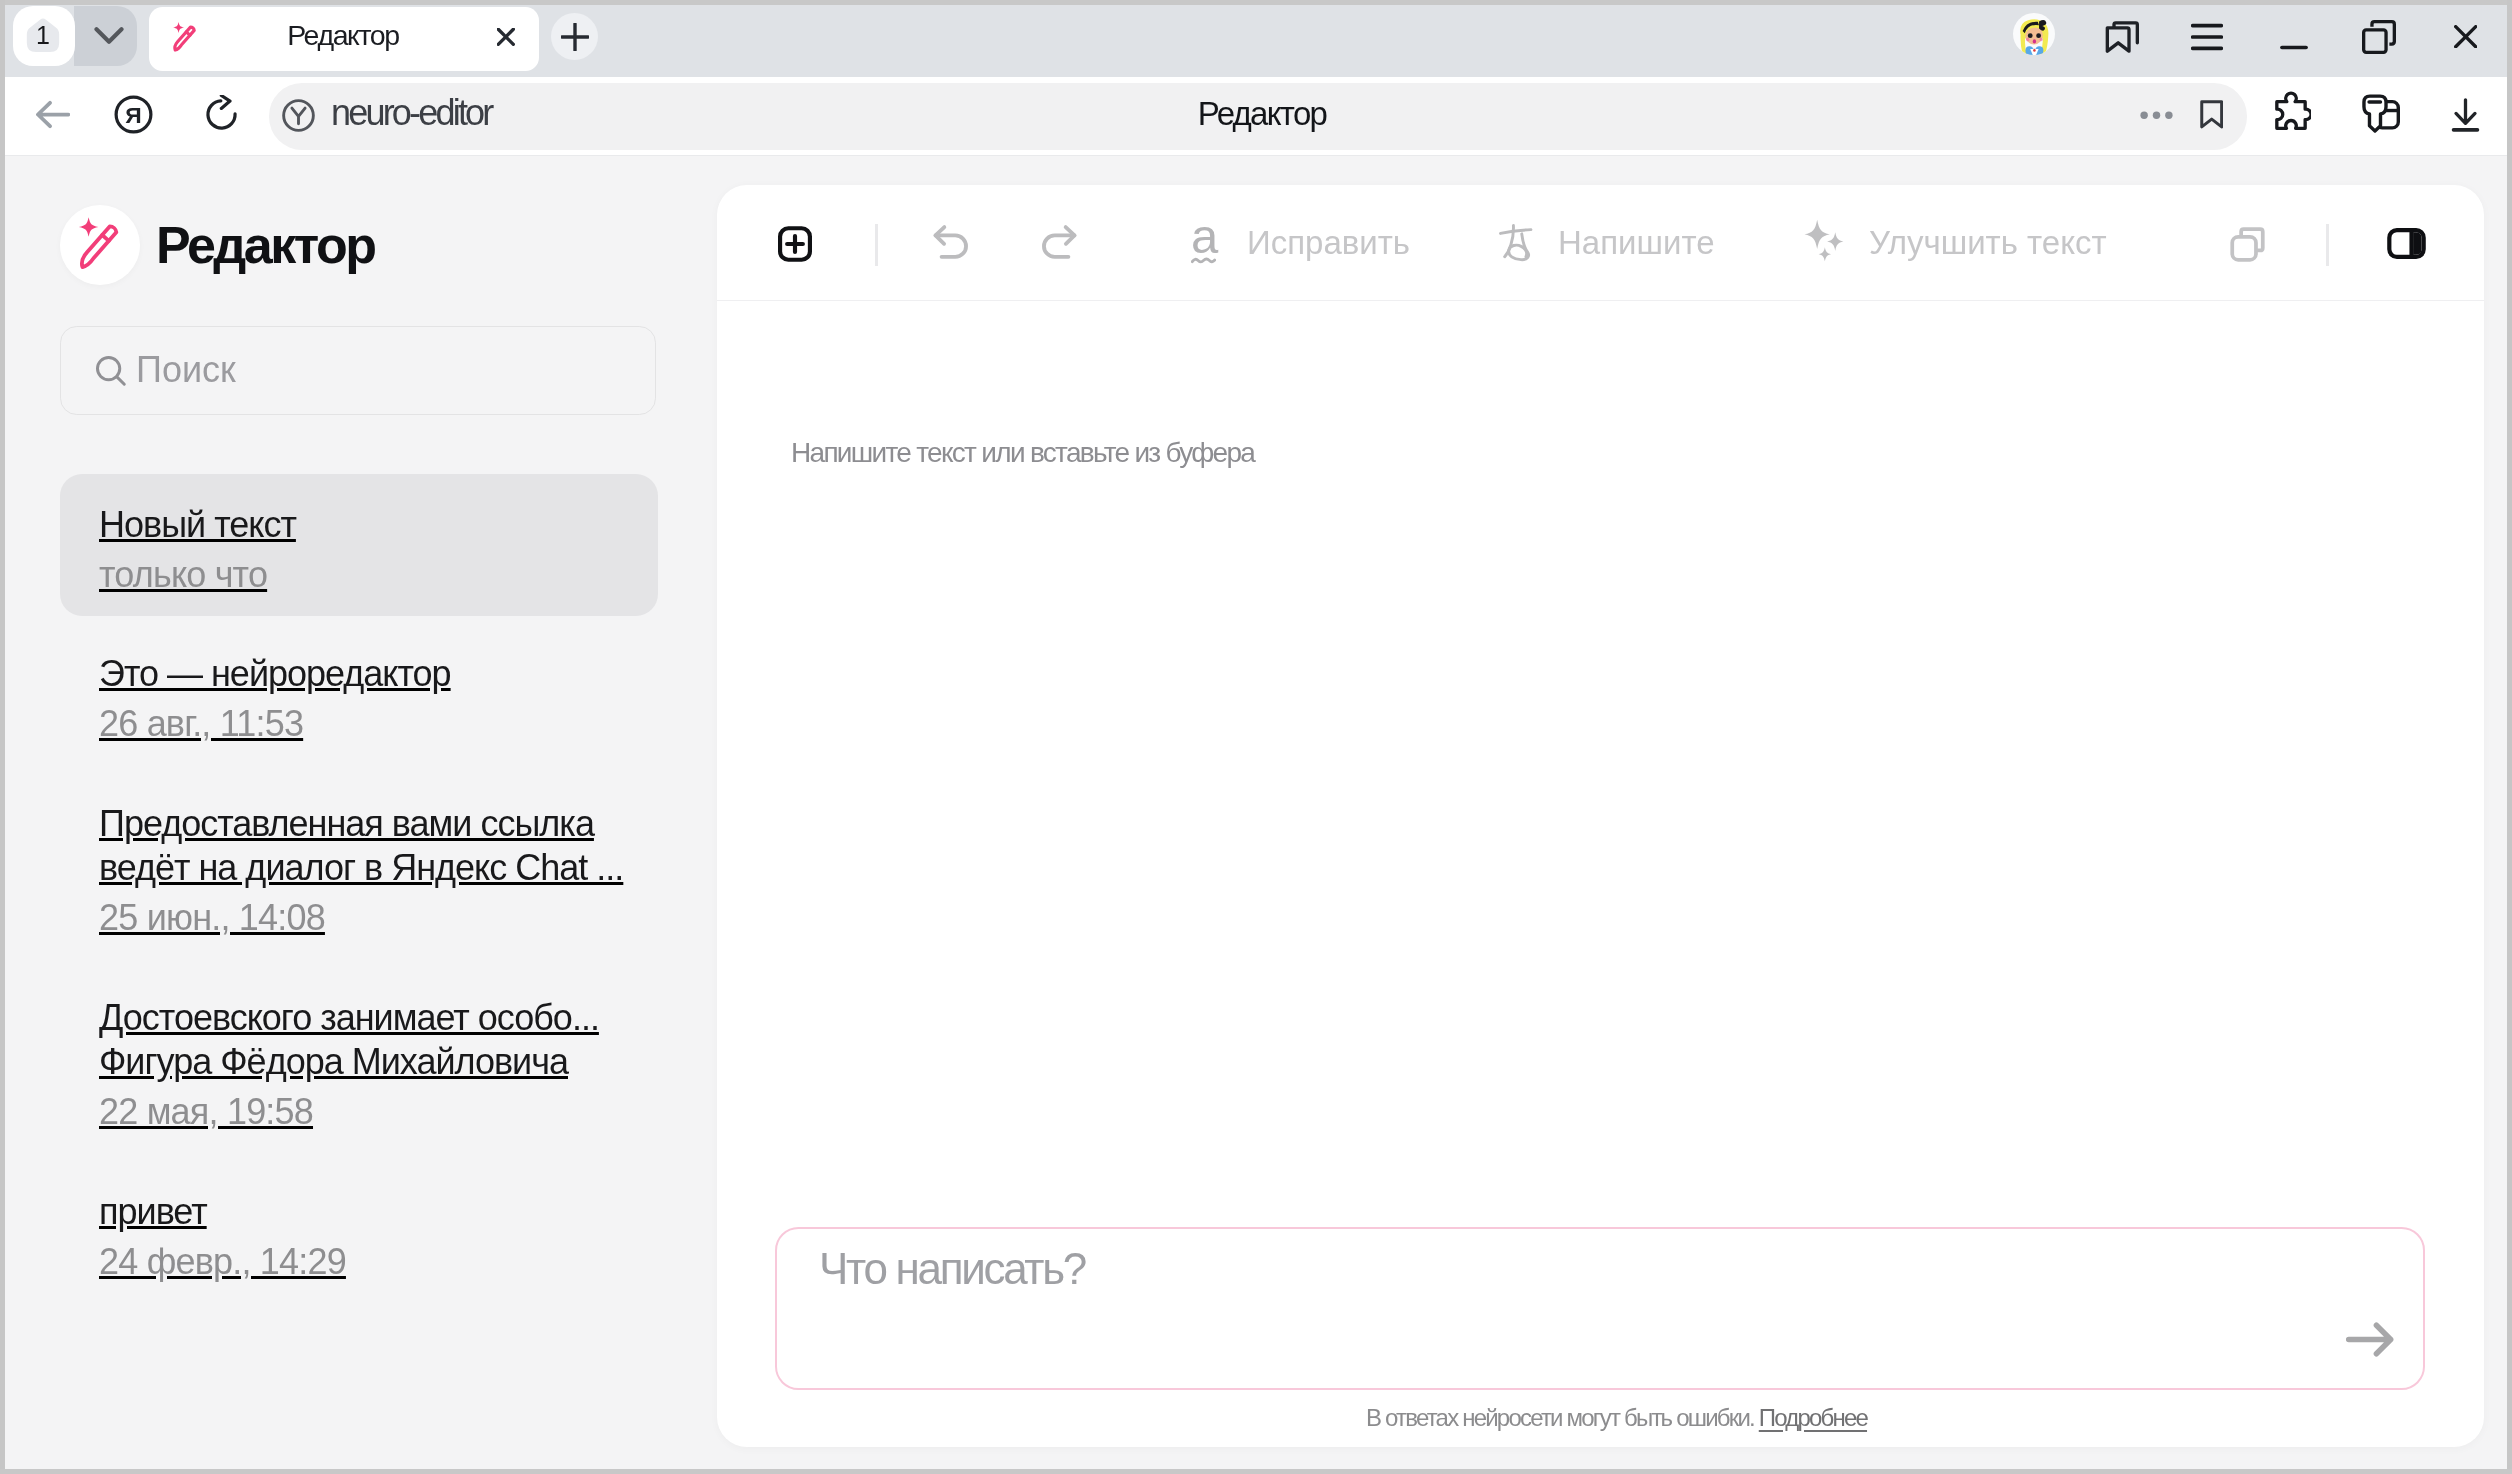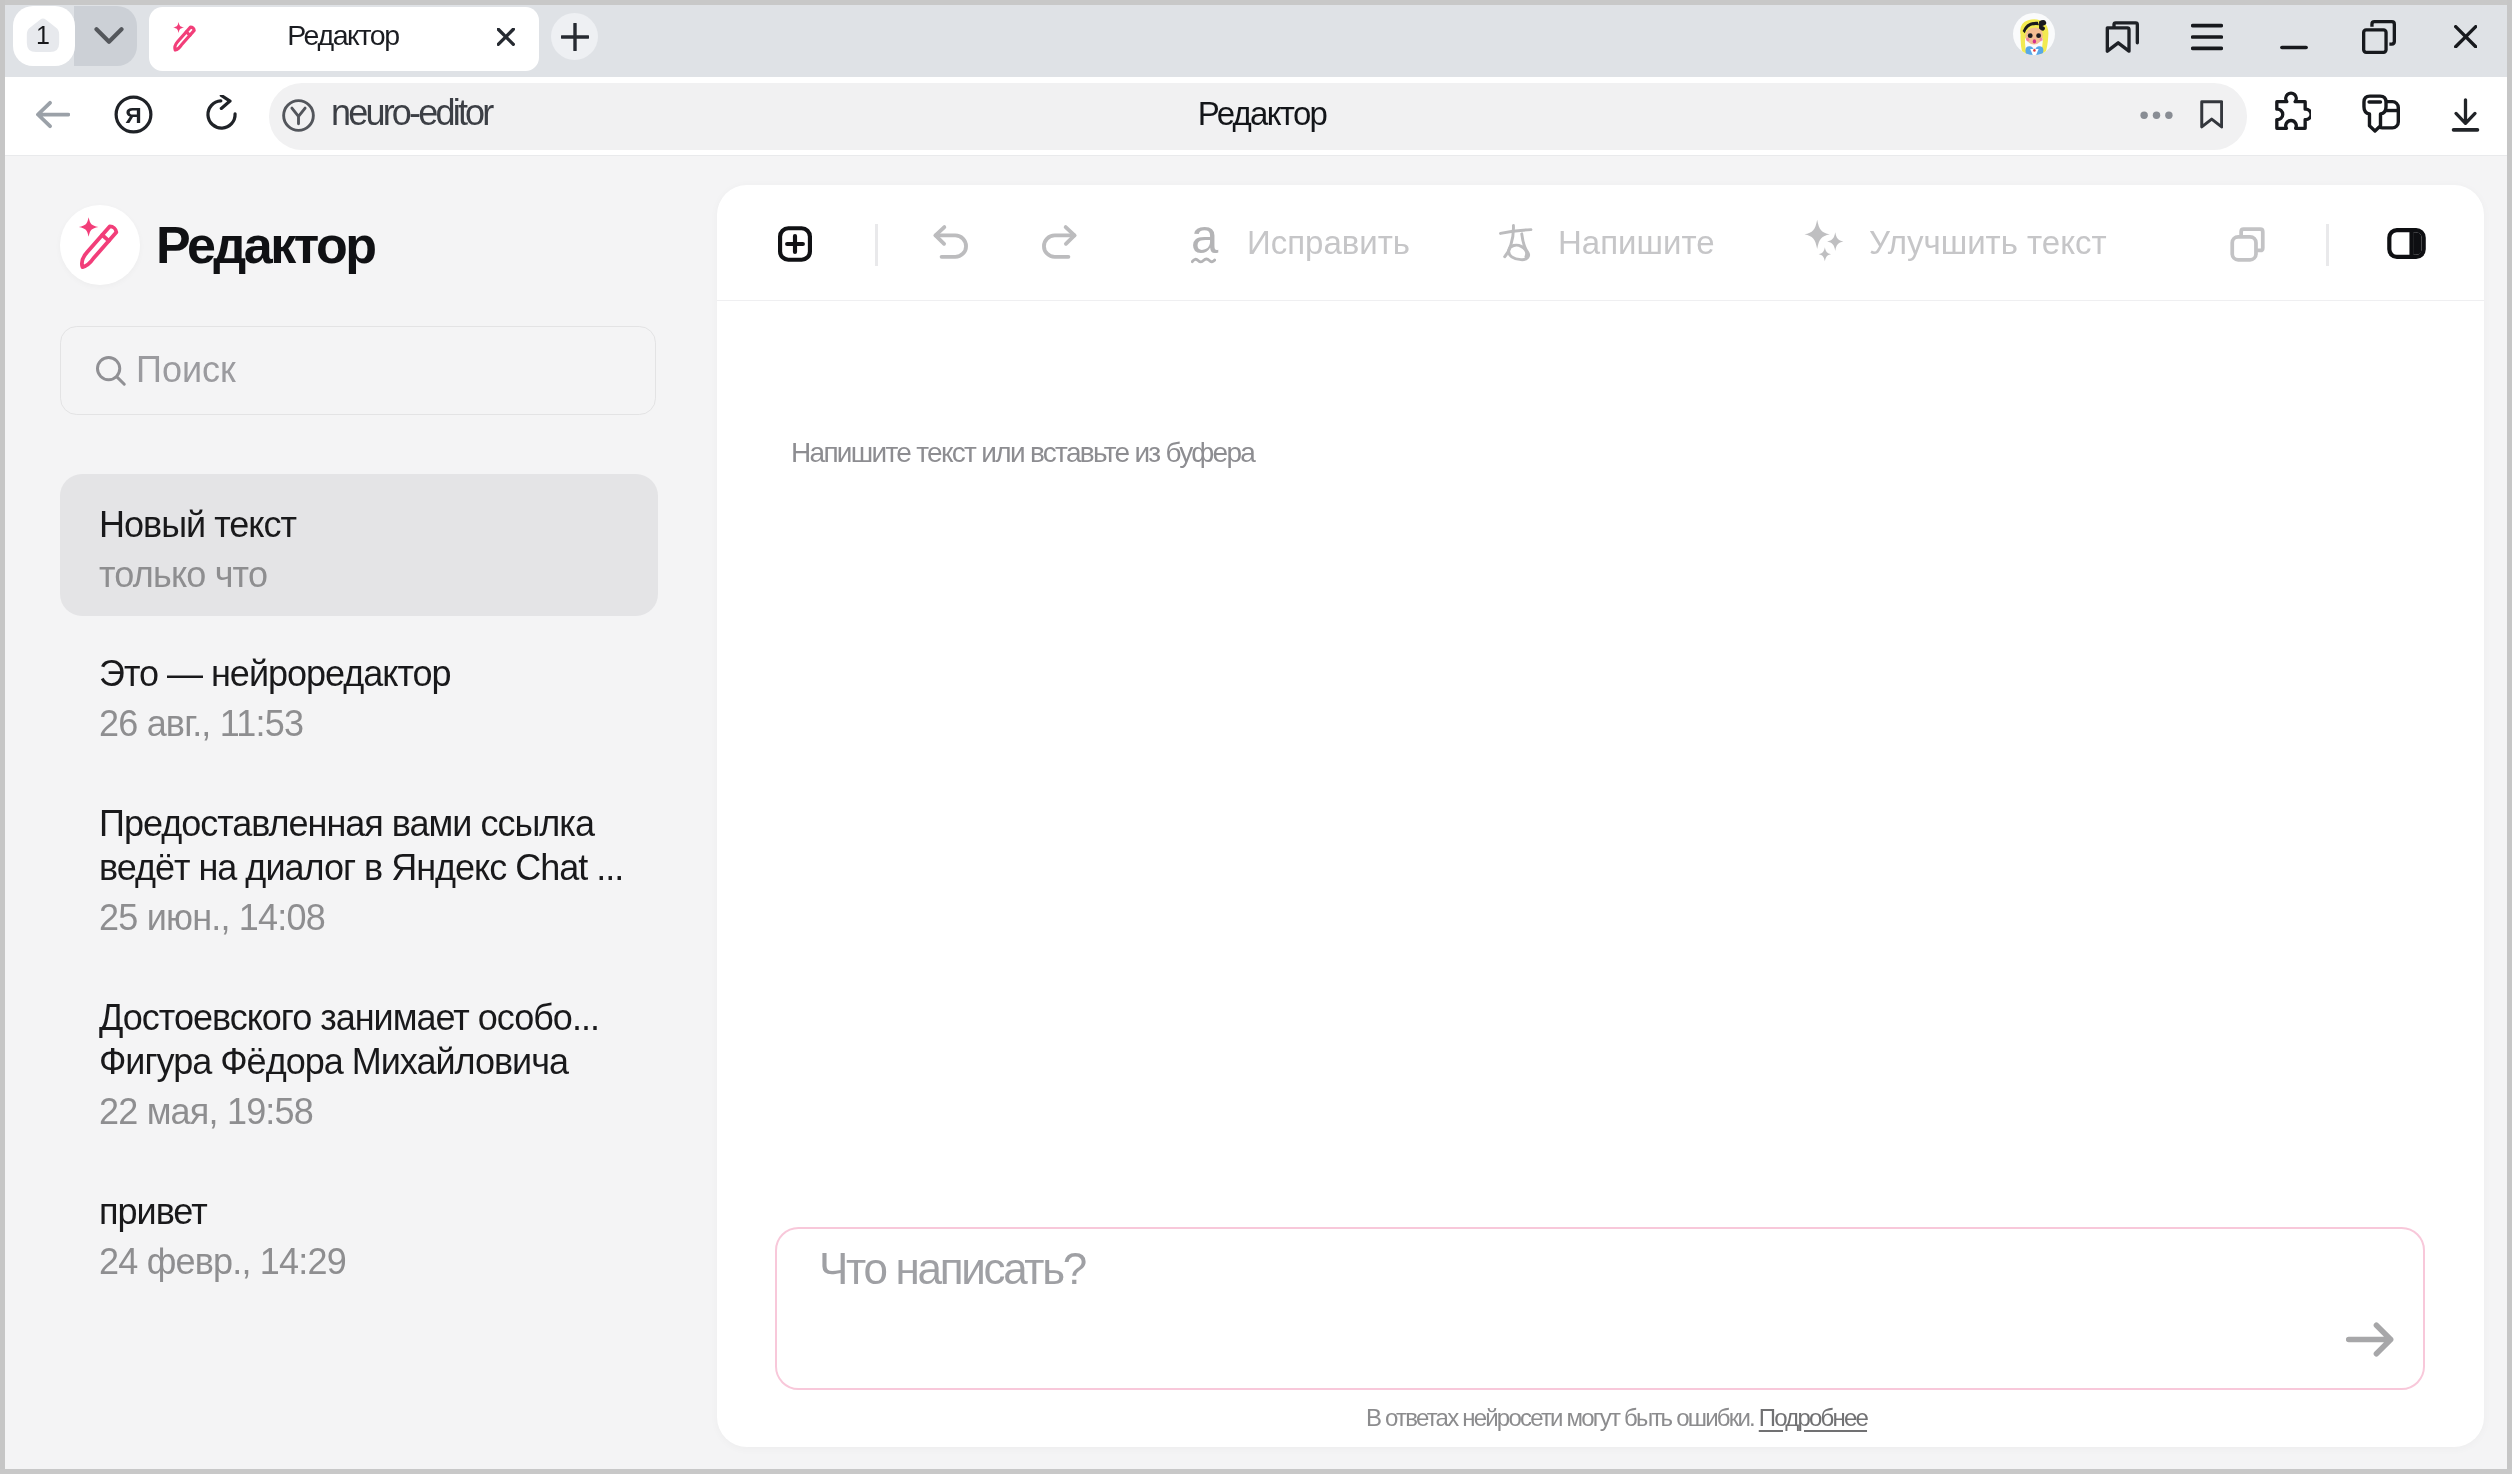--- a/index.html
+++ b/index.html
@@ -29,21 +29,21 @@
   #page-title { left:921px; top:83px; width:682px; height:62px; line-height:62px; text-align:center; font-size:33px; letter-spacing:-1.7px; color:#131519; }
   
   #content { left:0; top:157px; width:2512px; height:1311px; background:#f4f4f5; }
   
   #logo-circ { left:60px; top:205px; width:80px; height:80px; background:#fff; border-radius:50%; box-shadow:0 1.7px 6.7px rgba(0,0,0,0.03); }
   #logo-ico { left:61px; top:205px; }
   #side-title { left:156px; top:219px; font-size:52px; line-height:52px; font-weight:700; color:#101114; letter-spacing:-2.5px; }
   #search { left:60px; top:326px; width:596px; height:89px; border:1.7px solid #e3e3e4; border-radius:16.7px; }
   #search-ph { left:136px; top:327px; height:85px; line-height:85px; font-size:36px; color:#9b9b9f; }
   #list { left:60px; top:474px; width:598px; }
-  .item { position:relative; border-radius:22px; padding:28.5px 33px 22px 39px; margin-bottom:8.4px; overflow:hidden; }
+  .item { position:relative; border-radius:22px; padding:28.5px 33px 22px 39px; margin-bottom:8.4px; overflow:hidden;text-decoration:underline; }
   .item.sel { background:#e4e4e6; }
   .it { font-size:36px; line-height:44px; letter-spacing:-1px; color:#19191b; white-space:nowrap; }
   .is { font-size:36px; line-height:39px; letter-spacing:-0.8px; color:#8e8e90; margin-top:8px; white-space:nowrap; }
   
   #card { left:717px; top:185px; width:1767px; height:1262px; background:#ffffff; border-radius:30px; box-shadow:0 1.7px 8.4px rgba(0,0,0,0.03); }
   #card-tb { left:717px; top:185px; width:1767px; height:116px; border-bottom:1.7px solid #efeff1; }
   .tbtxt { position:absolute; top:218px; height:50px; line-height:50px; font-size:33px; color:#c6c6c8; }
   #ph-main { left:775px; top:432px; font-size:28px; line-height:42px; letter-spacing:-1.7px; color:#8d8d91;margin-left:16px; }
   #inbox { left:775px; top:1227px; width:1650px; height:163px; background:#fff; border:2.1px solid #f8c8da; border-radius:23.4px; }
   #inbox-ph { left:819px; top:1247px; font-size:44px; line-height:44px; letter-spacing:-2.3px; color:#9fa0a4; }

